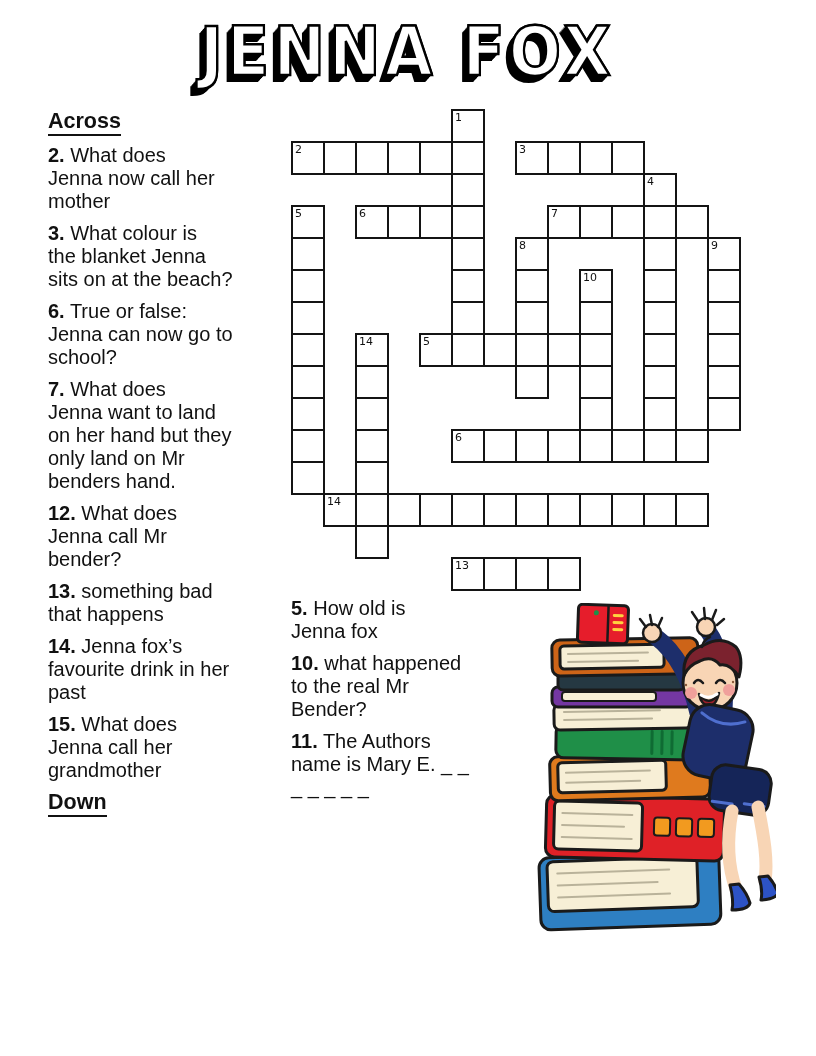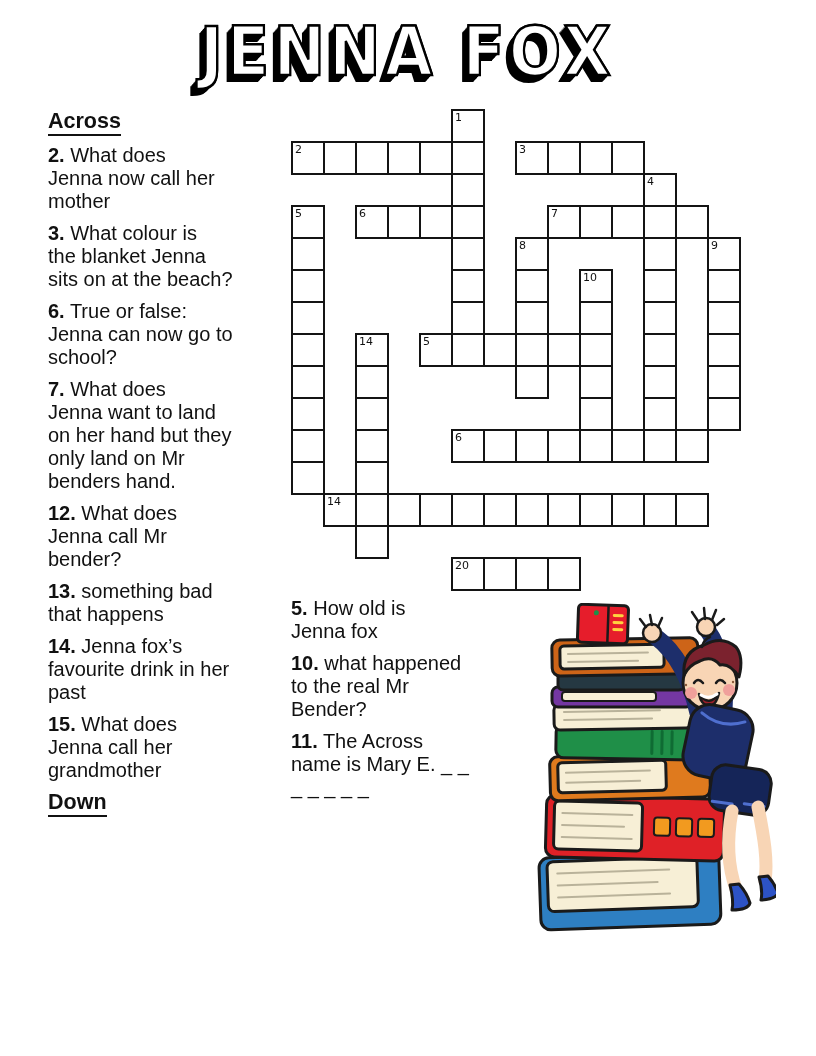--- a/index.html
+++ b/index.html
@@ -77,21 +77,21 @@
     <h2 class="clue-heading"><span>Down</span></h2>
   </div>
 
   <div class="col col-mid">
     <div>
         <p class="clue"><span class="clue-num">5.</span><span class="clue-text"> How old is
 Jenna fox</span></p>
         <p class="clue"><span class="clue-num">10.</span><span class="clue-text"> what happened
 to the real Mr
 Bender?</span></p>
-        <p class="clue"><span class="clue-num">11.</span><span class="clue-text"> The Across
+        <p class="clue"><span class="clue-num">11.</span><span class="clue-text"> The Authors
 name is Mary E. _ _
 _ _ _ _ _</span></p>
       </div>
   </div>
 
   <div class="grid">
       <div class="cell" style="left: 159px; top: -1px;">
         <span class="cellnum">1</span>
       </div>
       <div class="cell" style="left: -1px; top: 31px;">
@@ -199,21 +199,21 @@
       <div class="cell" style="left: 159px; top: 383px;"></div>
       <div class="cell" style="left: 191px; top: 383px;"></div>
       <div class="cell" style="left: 223px; top: 383px;"></div>
       <div class="cell" style="left: 255px; top: 383px;"></div>
       <div class="cell" style="left: 287px; top: 383px;"></div>
       <div class="cell" style="left: 319px; top: 383px;"></div>
       <div class="cell" style="left: 351px; top: 383px;"></div>
       <div class="cell" style="left: 383px; top: 383px;"></div>
       <div class="cell" style="left: 63px; top: 415px;"></div>
       <div class="cell" style="left: 159px; top: 447px;">
-        <span class="cellnum">20</span>
+        <span class="cellnum">13</span>
       </div>
       <div class="cell" style="left: 191px; top: 447px;"></div>
       <div class="cell" style="left: 223px; top: 447px;"></div>
       <div class="cell" style="left: 255px; top: 447px;"></div>
     </div>
 
   <svg class="illus" viewBox="0 0 242 334" aria-hidden="true">
     <g stroke="#1a1a1a" stroke-width="3" stroke-linejoin="round" stroke-linecap="round">
       <g>
 

